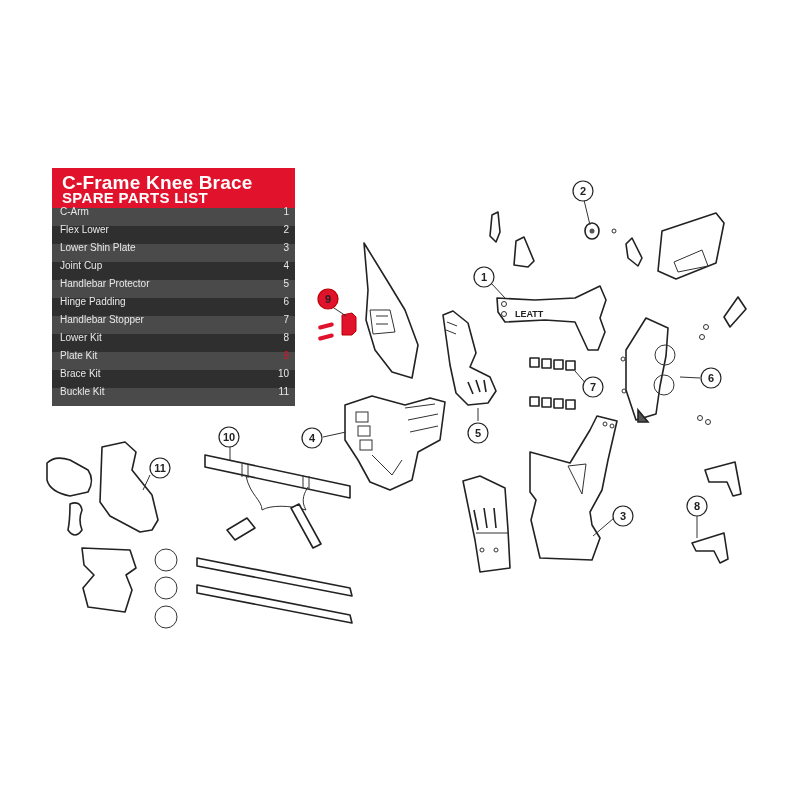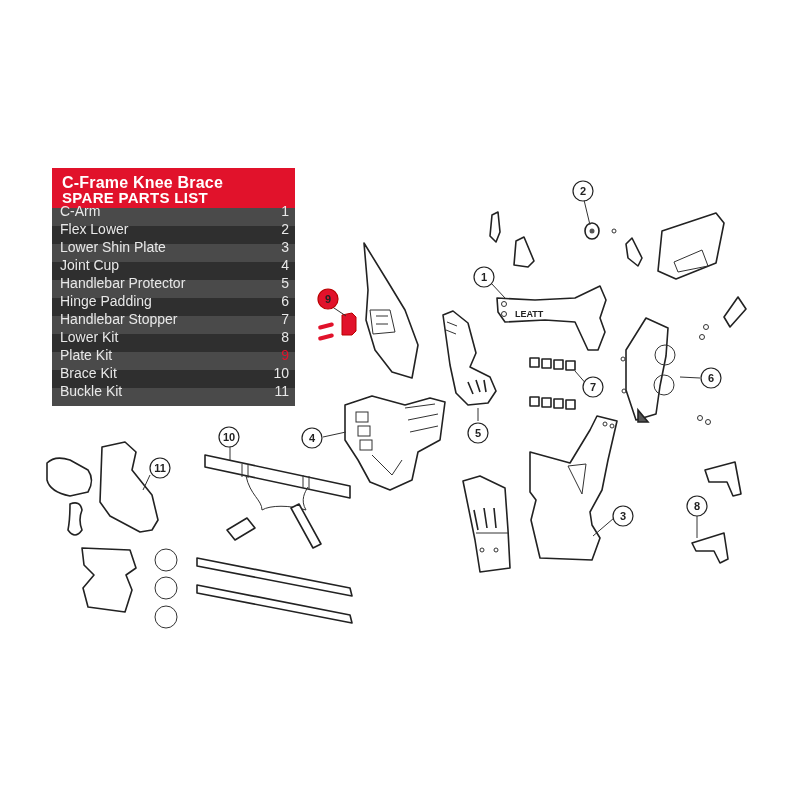--- a/index.html
+++ b/index.html
@@ -1,21 +1,21 @@
 <!DOCTYPE html>
 <html><head>
 <meta charset="utf-8">
 <style>
   html, body { margin:0; padding:0; background:#ffffff; }
   body { width:800px; height:800px; position:relative; overflow:hidden; font-family:"Liberation Sans", sans-serif; }
   .parts-table { position:absolute; left:52px; top:168px; width:243px; }
   .parts-header { background:#e1122b; height:40px; padding:6px 0 0 10px; box-sizing:border-box; color:#fff; }
-  .parts-title { font-weight:bold; font-size:16px; line-height:17px; letter-spacing:0.2px; }
+  .parts-title { font-weight:bold; font-size:19px; line-height:17px; letter-spacing:0.2px; }
   .parts-subtitle { font-weight:bold; font-size:15px; line-height:13px; letter-spacing:0.3px; }
-  .parts-row { height:18px; display:flex; justify-content:space-between; align-items:center; padding:0 6px 12px 8px; box-sizing:border-box; color:#e8e8e8; font-size:14px; }
+  .parts-row { height:18px; display:flex; justify-content:space-between; align-items:center; padding:0 6px 12px 8px; box-sizing:border-box; color:#e8e8e8; font-size:10px; }
   .parts-row:nth-child(odd) { background:#4a4a4a; }
   .parts-row:nth-child(even) { background:#2f2f2f; }
   .parts-row .num.highlight { color:#e1122b; }
   svg.diagram { position:absolute; left:0; top:0; }
   .callout circle { fill:#fff; stroke:#222; stroke-width:1.2; }
   .callout text { font-family:"Liberation Sans", sans-serif; font-weight:bold; font-size:11px; fill:#222; text-anchor:middle; dominant-baseline:central; }
   .callout.red circle { fill:#e1122b; stroke:#b00; }
   .callout.red text { fill:#222; }
   .ln { stroke:#333; stroke-width:1; fill:none; }
   .part { stroke:#222; stroke-width:1.6; fill:#fff; stroke-linejoin:round; }

